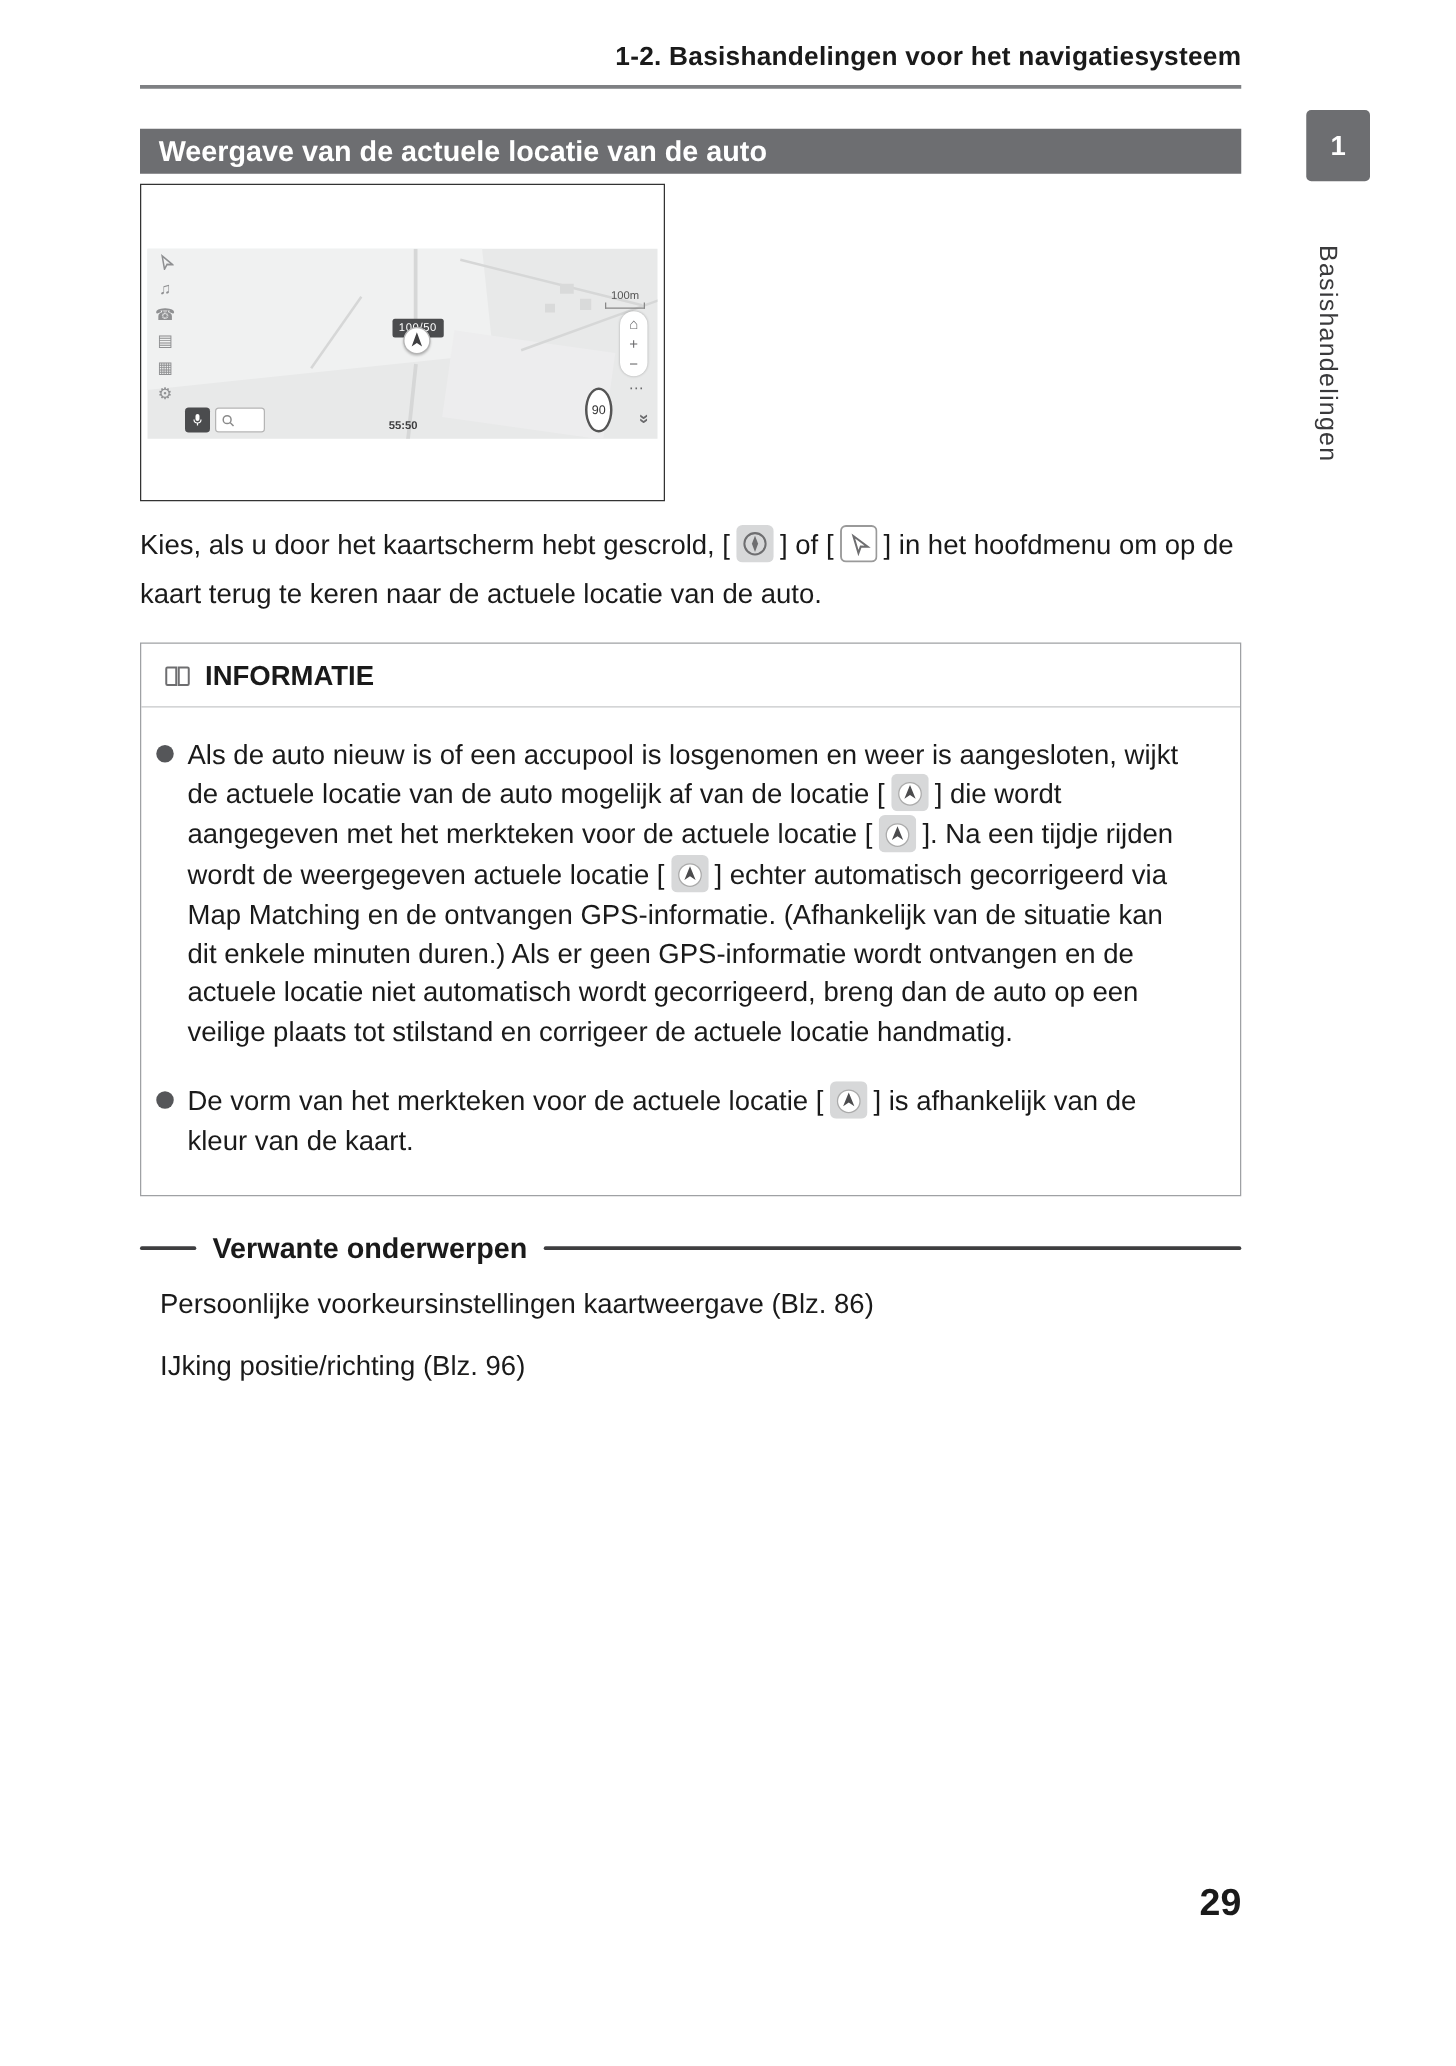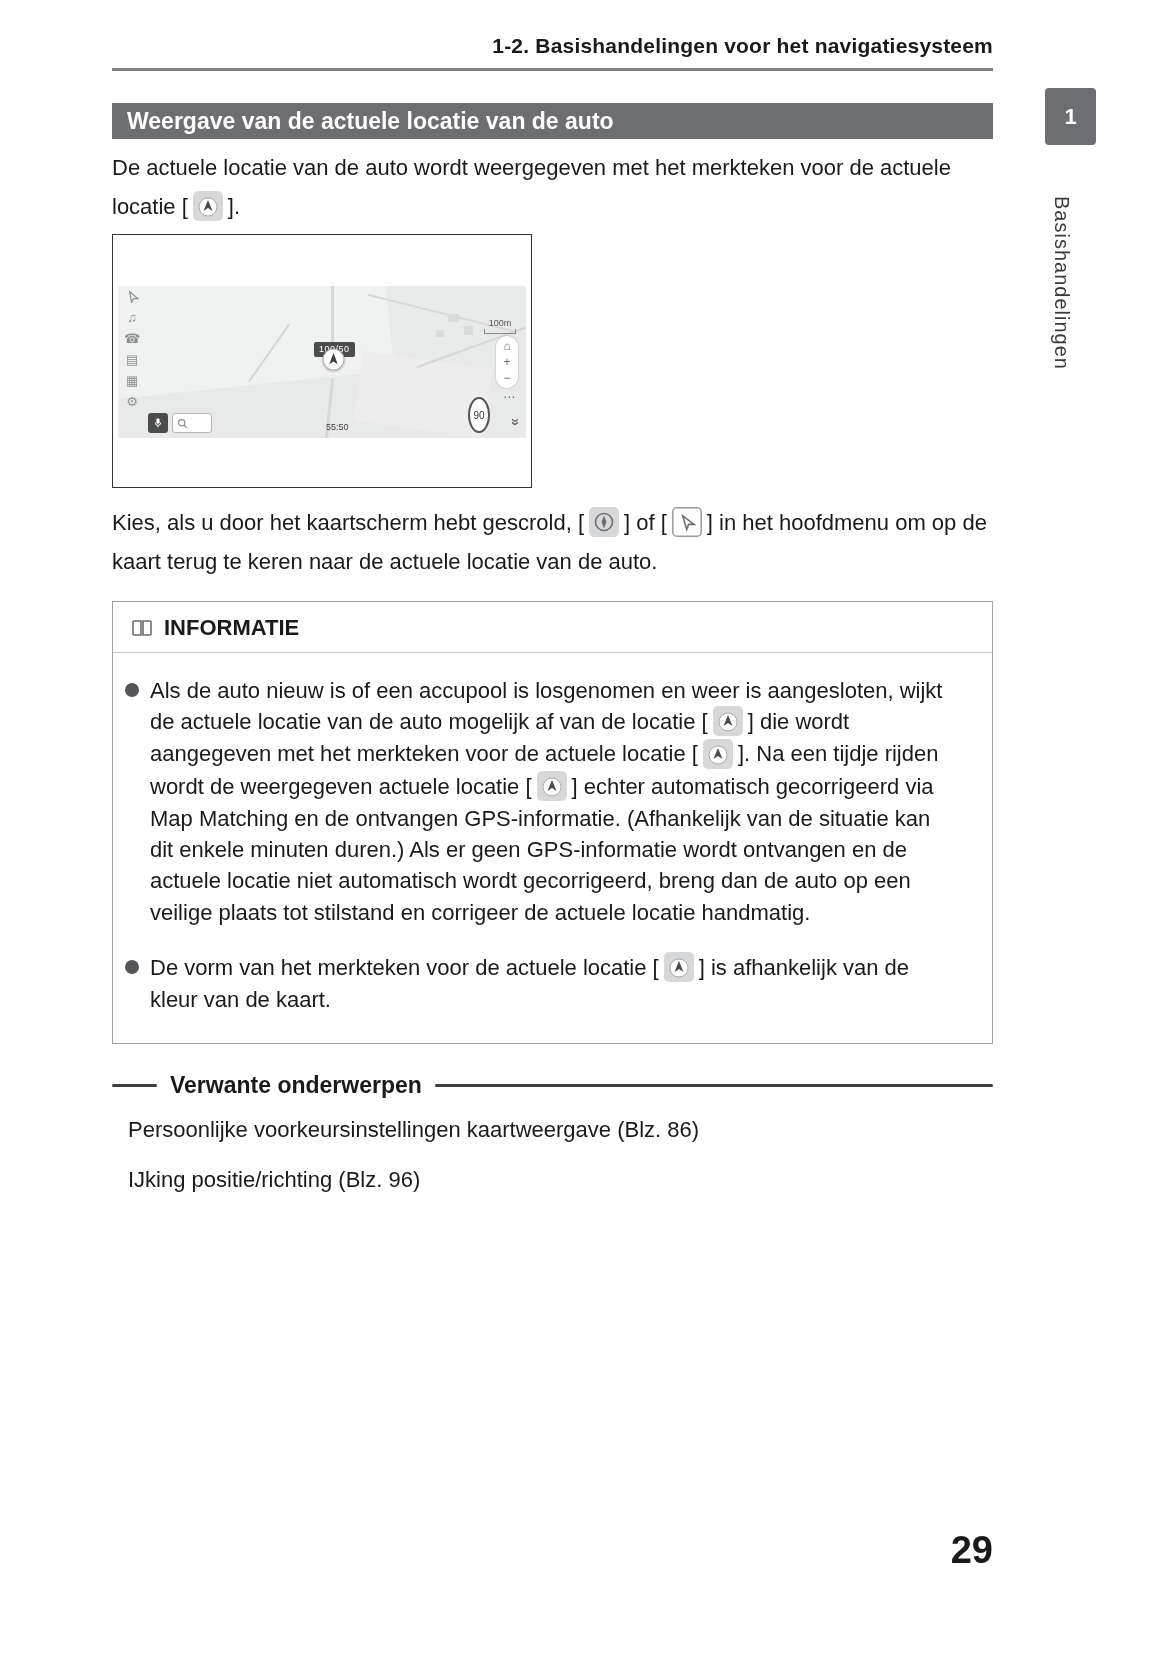--- a/index.html
+++ b/index.html
@@ -59,21 +59,21 @@
              box-shadow:0 0 2px rgba(0,0,0,.3); display:flex; flex-direction:column; align-items:center;
              padding:4px 0; gap:4px; color:#6a6a6c; font-size:12px; line-height:1; }
   .m-dots { position:absolute; right:10px; top:104px; color:#6a6a6c; font-size:12px; letter-spacing:1px; }
 
   .m-search { position:absolute; left:30px; bottom:5px; display:flex; gap:4px; align-items:center; }
   .mic-btn { width:20px; height:20px; background:#4b4c4e; border-radius:3px;
              display:flex; align-items:center; justify-content:center; }
   .search-box { width:40px; height:20px; background:#fff; border:1px solid #b5b5b5; border-radius:3px;
                 display:flex; align-items:center; padding-left:4px; }
 
-  .m-clock { position:absolute; left:208px; bottom:6px; font-size:9px; font-weight:normal; color:#3f3f41; }
+  .m-clock { position:absolute; left:193px; bottom:6px; font-size:9px; font-weight:bold; color:#3f3f41; }
   .m-speed { position:absolute; right:36px; bottom:5px; width:22px; height:36px; border:2px solid #555;
              border-radius:50%; background:#fff; font-size:10px; color:#333; display:flex;
              align-items:center; justify-content:center; }
   .m-chevrons { position:absolute; right:6px; bottom:8px; color:#6a6a6c; font-size:14px;
                 transform:rotate(90deg); font-weight:bold; }
 
   
   .info-box { margin-top:20px; border:1px solid #9fa1a4; }
   .info-header { display:flex; align-items:center; gap:10px; padding:13px 16px 11px 17px;
                  font-size:22px; font-weight:bold; }
@@ -92,41 +92,36 @@
   .related-title { margin:0 13px; white-space:nowrap; }
   .links { margin-top:16px; padding-left:16px; font-size:22px; }
   .link { margin-bottom:19px; line-height:1.4; cursor:pointer; }
 
   
   .chapter-tab { position:absolute; left:1045px; top:88px; width:51px; height:57px; background:#6d6e71;
                  border-radius:4px; color:#fff; font-size:22px; font-weight:bold;
                  display:flex; align-items:center; justify-content:center; }
   .chapter-label { position:absolute; left:1050px; top:196px; writing-mode:vertical-rl;
                    font-size:20px; color:#3a3a3c; letter-spacing:1px; }
-  .page-num { position:absolute; right:172px; top:1506px; font-size:38px; font-weight:bold;margin-top:23px; }
+  .page-num { position:absolute; right:172px; top:1506px; font-size:30px; font-weight:bold; }
 </style>
 </head>
 <body>
 
 <div class="page">
 
   <div class="content">
 
     <div class="breadcrumb">1-2. Basishandelingen voor het navigatiesysteem</div>
     <div class="header-rule"></div>
 
     <div class="section-bar">
       <span>Weergave van de actuele locatie van de auto</span>
     </div>
 
-    <p class="para intro"><span>De actuele locatie van de auto wordt weergegeven met het merkteken voor de actuele locatie [</span><span class="inl-ic"><svg viewBox="0 0 30 30">
-            <rect width="30" height="30" rx="5" fill="#d7d8d9"></rect>
-            <circle cx="15" cy="16" r="9" fill="#fff" stroke="#ababab" stroke-width="1"></circle>
-            <path d="M15 9 L19.5 20 L15 17 L10.5 20 Z" fill="#4b4b4d"></path>
-          </svg></span><span>].</span></p>
 
     <figure class="figure">
       <div class="map-canvas">
         <div class="m-patch p1"></div>
         <div class="m-patch p2"></div>
         <div class="m-road v1"></div>
         <div class="m-road v2"></div>
         <div class="m-road d1"></div>
         <div class="m-road d2"></div>
         <div class="m-road d3"></div>

